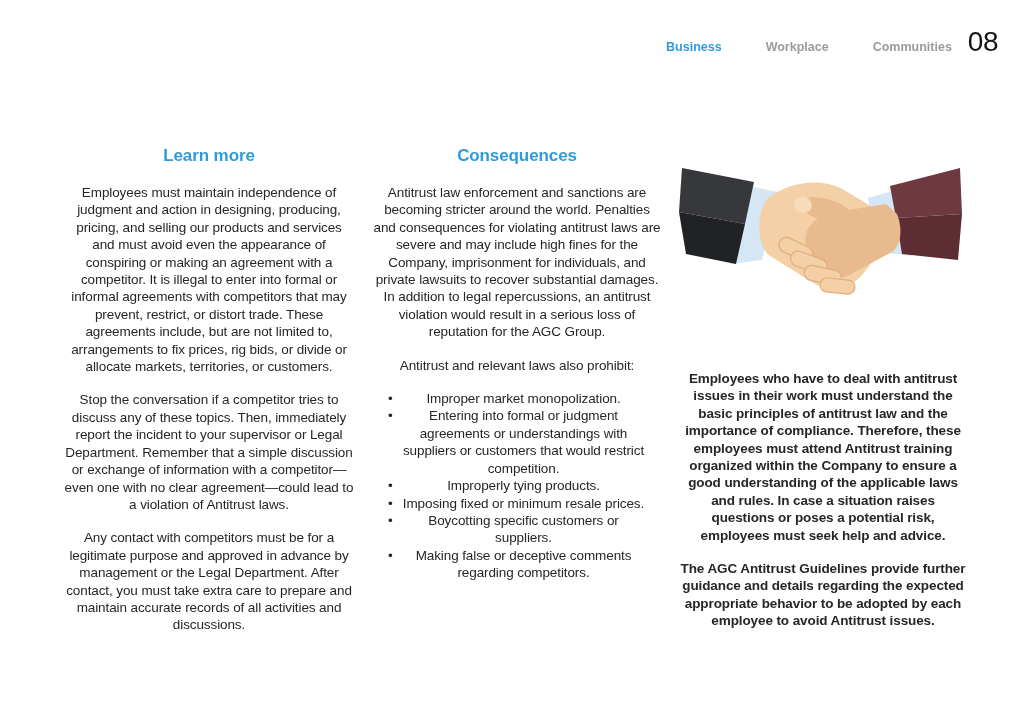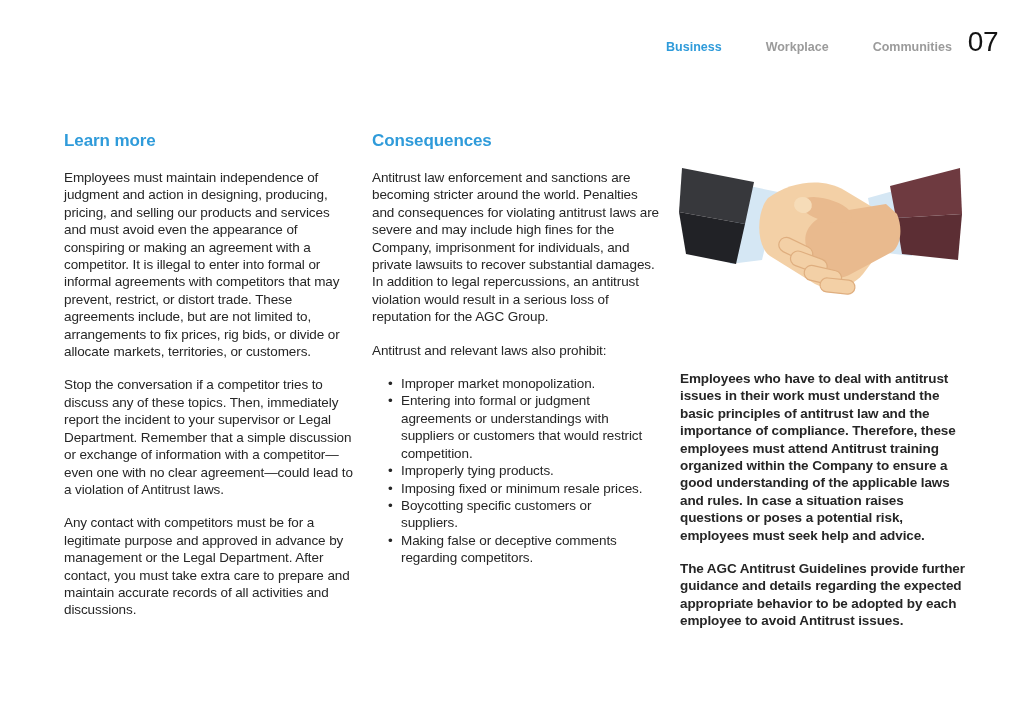--- a/index.html
+++ b/index.html
@@ -1,51 +1,52 @@
 <!DOCTYPE html>
 <html><head>
 <meta charset="utf-8">
 <style>
   html,body{margin:0;padding:0;background:#e8e8e8;}
   .page{
     position:relative;width:1024px;height:718px;background:#ffffff;
     font-family:"Liberation Sans", sans-serif;color:#262626;overflow:hidden;
     margin:0 auto;
+    text-align:center;
   }
   
   .topnav{position:absolute;top:26px;right:26px;display:flex;align-items:baseline;}
   .nav-item{font-size:12.5px;font-weight:700;color:#9b9b9b;margin-left:44px;cursor:pointer;}
   .nav-item.active{color:#2f9bda;}
   .page-number{font-size:28px;font-weight:400;color:#141414;margin-left:16px;letter-spacing:-0.5px;}
   
   .col{position:absolute;top:130px;width:290px;}
   .col1{left:64px;}
   .col2{left:372px;}
   .col3{left:680px;top:370px;width:286px;font-weight:bold;}
-  h2{margin:1px 0 18px 0;font-size:17px;font-weight:700;color:#2f9bda;letter-spacing:-0.1px;}
+  h2{margin:16px 0 18px 0;font-size:17px;font-weight:700;color:#2f9bda;letter-spacing:-0.1px;}
   h2.sub{margin-top:14px;}
   p{margin:0 0 16px 0;font-size:13.5px;line-height:17.4px;letter-spacing:-0.1px;}
   p.intro{margin-bottom:0;margin-top:12px;}
   ul.bullets{list-style:none;margin:16px;padding:0;}
   ul.bullets li{position:relative;padding-left:13px;font-size:13.5px;line-height:17.4px;letter-spacing:-0.1px;}
   ul.bullets li::before{content:"\2022";position:absolute;left:0;top:0;}
   
   .illustration{position:absolute;left:674px;top:156px;width:292px;height:156px;}
   .illustration svg{display:block;width:100%;height:100%;}
 </style>
 </head>
 <body>
 
 <div class="page">
 
   <header class="topnav">
     <span class="nav-item active">Business</span>
     <span class="nav-item">Workplace</span>
     <span class="nav-item">Communities</span>
-    <span class="page-number">07</span>
+    <span class="page-number">08</span>
   </header>
 
   <section class="col col1">
     <h2>Learn more</h2>
     <p>Employees must maintain independence of judgment and action in designing, producing, pricing, and selling our products and services and must avoid even the appearance of conspiring or making an agreement with a competitor. It is illegal to enter into formal or informal agreements with competitors that may prevent, restrict, or distort trade. These agreements include, but are not limited to, arrangements to fix prices, rig bids, or divide or allocate markets, territories, or customers.</p>
     <p>Stop the conversation if a competitor tries to discuss any of these topics. Then, immediately report the incident to your supervisor or Legal Department. Remember that a simple discussion or exchange of information with a competitor—even one with no clear agreement—could lead to a violation of Antitrust laws.</p>
     <p>Any contact with competitors must be for a legitimate purpose and approved in advance by management or the Legal Department. After contact, you must take extra care to prepare and maintain accurate records of all activities and discussions.</p>
   </section>
 
   <section class="col col2">

